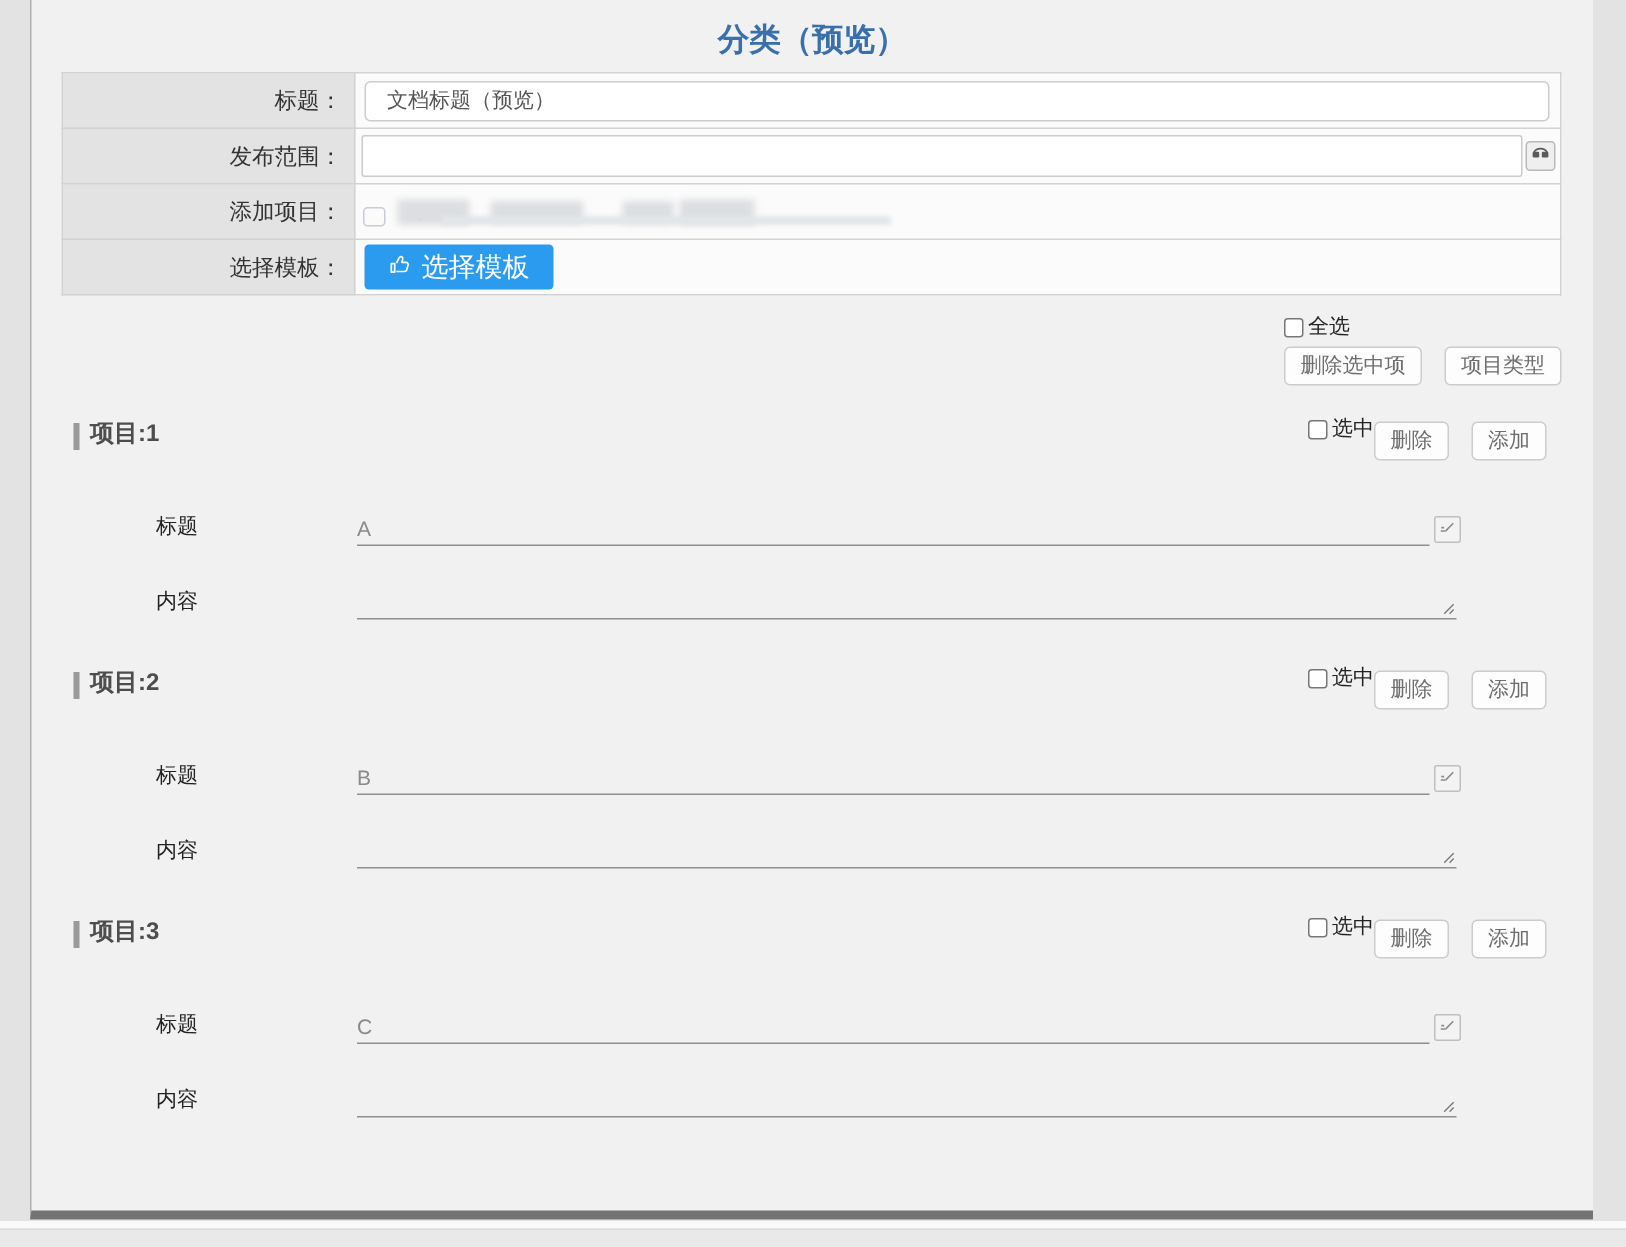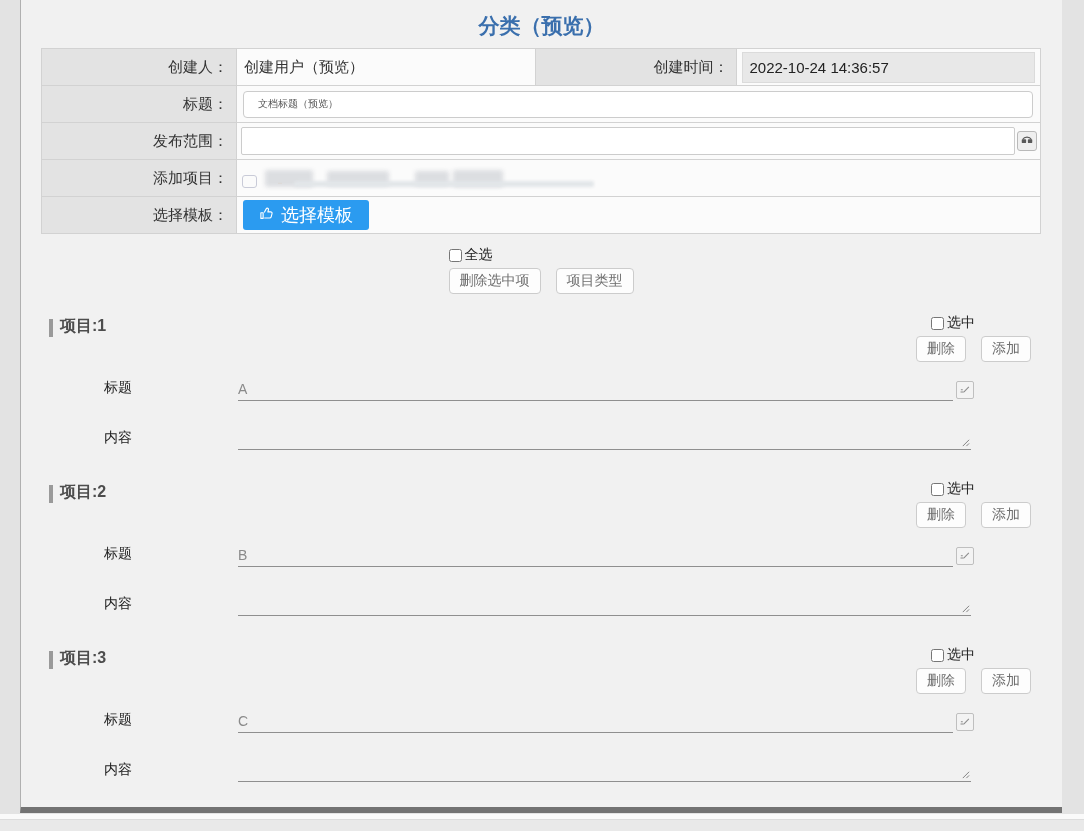--- a/index.html
+++ b/index.html
@@ -56,21 +56,21 @@
     padding-left:6px;
     font-size:15px; color:#222;
   }
 
   .title-input {
     margin-left:3px;
     width:790px; height:27px;
     border:1px solid #ccc; border-radius:4px;
     background:#fff;
     padding:0 14px;
-    font-size:10px; color:#555;
+    font-size:14px; color:#555;
     font-family:inherit;
   }
   .scope-wrap { display:flex; align-items:center; }
   .scope-input {
     margin-left:1px;
     width:774px; height:28px;
     border:1px solid #ccc; border-radius:2px;
     background:#fff;
     padding:0 6px;
     font-size:14px; color:#333;
@@ -104,41 +104,41 @@
   .template-btn {
     margin-left:3px;
     height:30px; padding:0 16px;
     background:#2b9bf0; border:none; border-radius:3px;
     color:#fff; font-size:18px;
     display:inline-flex; align-items:center; gap:7px;
     cursor:pointer; font-family:inherit;
   }
 
   
-  .toolbar { width:1000px; margin-left:20px; margin-top:12px; display:flex; justify-content:center; }
+  .toolbar { width:1000px; margin-left:20px; margin-top:12px; display:flex; justify-content:flex-end; }
   .toolbar-inner { display:flex; flex-direction:column; align-items:flex-start; }
   .check-line { display:flex; align-items:center; font-size:14px; color:#222; gap:3px; cursor:pointer; }
   .check-line input { width:13px; height:13px; cursor:pointer; }
   .btn-row { display:flex; gap:15px; margin-top:4px; }
   .btn-plain {
     background:#fdfdfd;
     border:1px solid #ccc; border-radius:4px;
     color:#6e6e6e; font-size:14px;
     padding:3px 10px;
     cursor:pointer; font-family:inherit;
   }
 
   
   .items { width:1000px; margin-left:20px; margin-top:20px; }
   .item { margin-bottom:30px; }
   .item-header { display:flex; justify-content:space-between; align-items:flex-start; height:48px; }
   .item-heading { display:flex; align-items:flex-end; margin-left:8px; margin-top:2px; }
   .item-bar { width:4px; height:18px; background:#9a9a9a; margin-right:7px; }
   .item-heading-text { font-size:16px; font-weight:bold; color:#4d4d4d; }
-  .item-controls { display:flex; flex-direction:column; align-items:flex-start; margin-right:10px; }
+  .item-controls { display:flex; align-items:flex-start; margin-right:10px; }
   .item-controls .check-line { margin-left:15px; }
 
   .field-row { display:flex; align-items:flex-end; margin-left:63px; }
   .field-row.title-row { margin-top:14px; height:26px;align-items:center; }
   .field-row.content-row { margin-top:16px; height:32px; }
   .field-label { width:134px; font-size:14px; color:#222; padding-bottom:3px; }
 
   .underline-input-wrap { display:flex; align-items:flex-end; }
   .underline-input {
     width:715px; height:24px;
@@ -165,30 +165,20 @@
 </style>
 </head>
 <body>
 
 <div class="panel">
 
   <div class="page-title">分类（预览）</div>
 
   <table class="form">
     <tbody>
-        <tr>
-      <td class="lbl">创建人：</td>
-      <td class="val" style="width:298px;">
-        <div class="plain-value">创建用户（预览）</div>
-      </td>
-      <td class="lbl">创建时间：</td>
-      <td class="val" style="width:302px;">
-        <div class="readonly-box">2022-10-24 14:36:57</div>
-      </td>
-    </tr>
     <tr>
       <td class="lbl">标题：</td>
       <td class="val" colspan="3">
         <input class="title-input" type="text" value="文档标题（预览）" style="">
       </td>
     </tr>
     <tr>
       <td class="lbl">发布范围：</td>
       <td class="val" colspan="3">
         <div class="scope-wrap">

